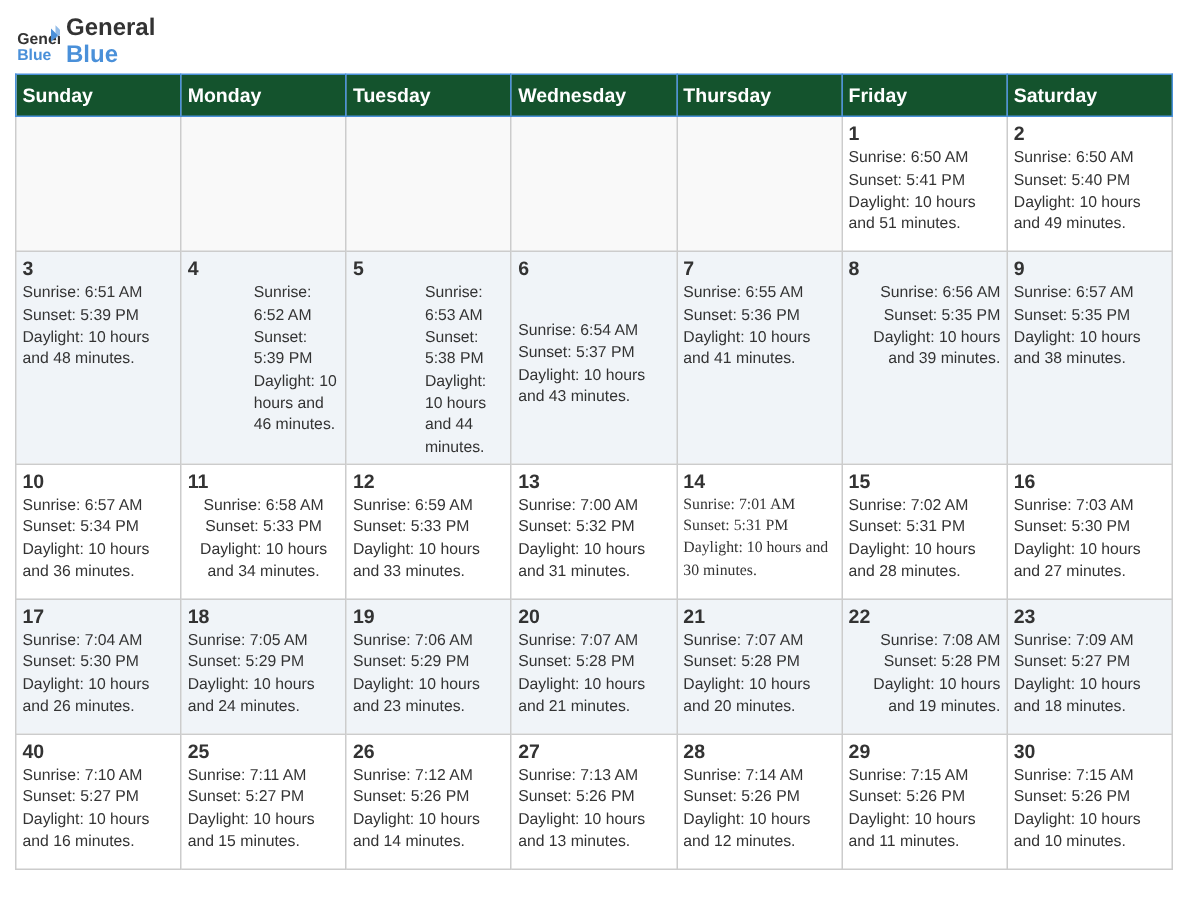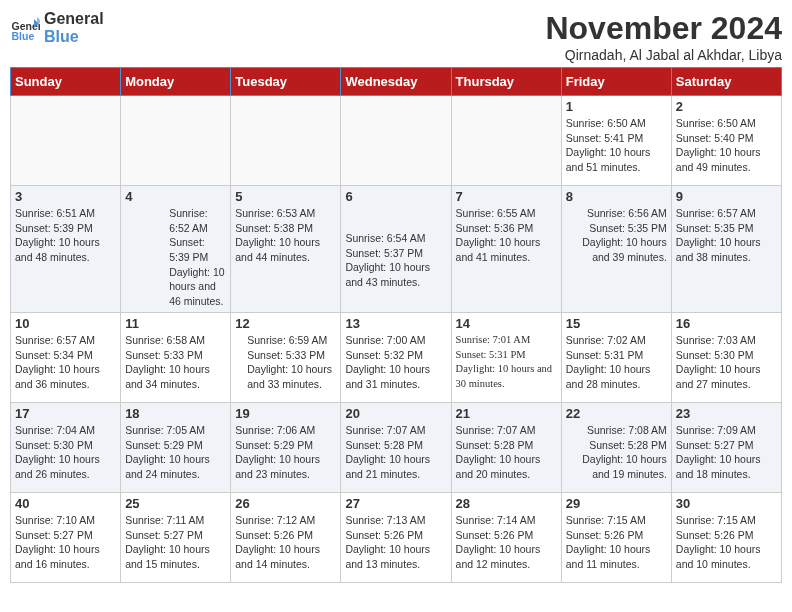--- a/index.html
+++ b/index.html
@@ -36,21 +36,21 @@
     .subtitle {
       font-size: 14px;
       color: #333;
     }
     .calendar {
       width: 100%;
       border-collapse: collapse;
       font-size: 11px;
     }
     .calendar th {
-      background-color: #b91c1c;
+      background-color: #14532d;
       color: #fff;
       padding: 6px 4px;
       text-align: left;
       font-size: 13px;
       font-weight: bold;
       border: 1px solid #4a90d9;
     }
     .calendar td {
       border: 1px solid #ccc;
       vertical-align: top;
@@ -88,24 +88,20 @@
       <text x="2" y="22" font-size="14" font-weight="bold" fill="#333">General</text>
       <text x="2" y="36" font-size="14" font-weight="bold" fill="#4a90d9">Blue</text>
       <polygon points="32,8 38,14 32,20" fill="#4a90d9"></polygon>
       <polygon points="36,5 42,11 36,17" fill="#4a90d9" opacity="0.6"></polygon>
     </svg>
     <div>
       <div style="font-size:16px;font-weight:bold;color:#333;line-height:1.1">General</div>
       <div style="font-size:16px;font-weight:bold;color:#4a90d9;line-height:1.1">Blue</div>
     </div>
   </div>
-  <div class="title-block">
-    <div class="month-title">November 2024</div>
-    <div class="subtitle">Qirnadah, Al Jabal al Akhdar, Libya</div>
-  </div>
 </div>
 
 <table class="calendar">
   <thead>
     <tr>
     <th>Sunday</th>
         <th>Monday</th>
         <th>Tuesday</th>
         <th>Wednesday</th>
         <th>Thursday</th>
@@ -141,21 +137,21 @@
 Daylight: 10 hours and 48 minutes.</div>
         </td>
         <td>
           <span class="day-num">4</span>
           <div class="day-info" style="white-space: pre-line; margin-left: 44px;">Sunrise: 6:52 AM
 Sunset: 5:39 PM
 Daylight: 10 hours and 46 minutes.</div>
         </td>
         <td>
           <span class="day-num">5</span>
-          <div class="day-info" style="white-space: pre-line;">Sunrise: 6:53 AM
+          <div class="day-info" style="white-space: pre-line; margin-left: 48px;">Sunrise: 6:53 AM
 Sunset: 5:38 PM
 Daylight: 10 hours and 44 minutes.</div>
         </td>
         <td>
           <span class="day-num">6</span>
           <div class="day-info" style="white-space: pre-line; margin-top: 27px;">Sunrise: 6:54 AM
 Sunset: 5:37 PM
 Daylight: 10 hours and 43 minutes.</div>
         </td>
         <td>
@@ -179,27 +175,27 @@
       </tr>
       <tr>
         <td>
           <span class="day-num">10</span>
           <div class="day-info" style="white-space: pre-line;">Sunrise: 6:57 AM
 Sunset: 5:34 PM
 Daylight: 10 hours and 36 minutes.</div>
         </td>
         <td>
           <span class="day-num">11</span>
-          <div class="day-info" style="white-space: pre-line;">Sunrise: 6:58 AM
+          <div class="day-info" style="white-space: pre-line; text-align: center;">Sunrise: 6:58 AM
 Sunset: 5:33 PM
 Daylight: 10 hours and 34 minutes.</div>
         </td>
         <td>
           <span class="day-num">12</span>
-          <div class="day-info" style="white-space: pre-line; margin-left: 12px;">Sunrise: 6:59 AM
+          <div class="day-info" style="white-space: pre-line;">Sunrise: 6:59 AM
 Sunset: 5:33 PM
 Daylight: 10 hours and 33 minutes.</div>
         </td>
         <td>
           <span class="day-num">13</span>
           <div class="day-info" style="white-space: pre-line;">Sunrise: 7:00 AM
 Sunset: 5:32 PM
 Daylight: 10 hours and 31 minutes.</div>
         </td>
         <td>

